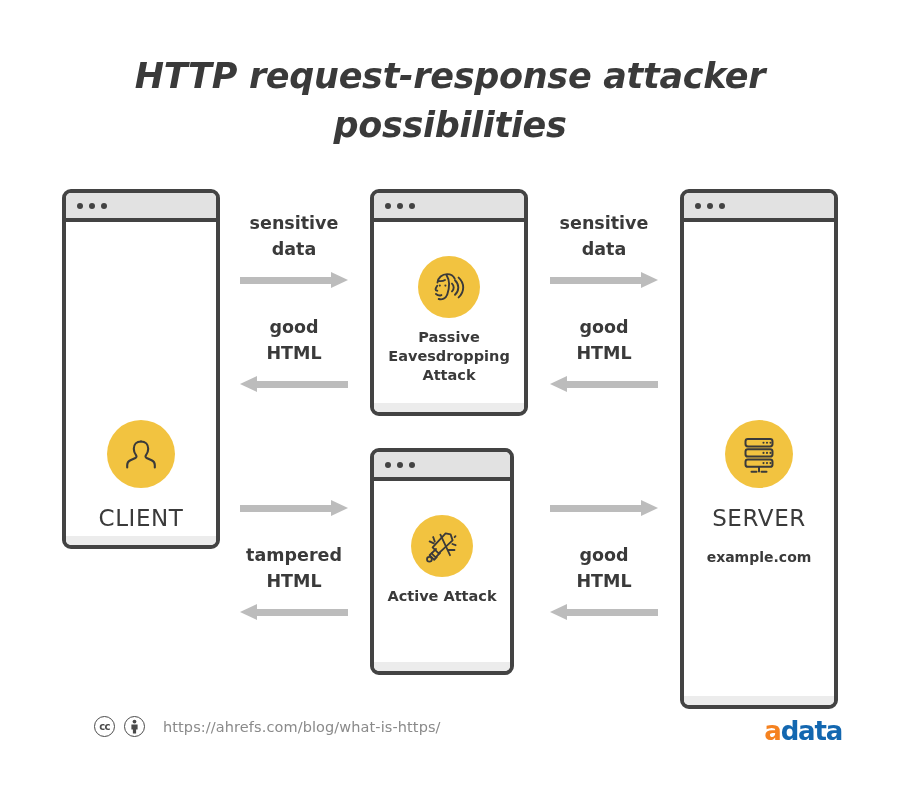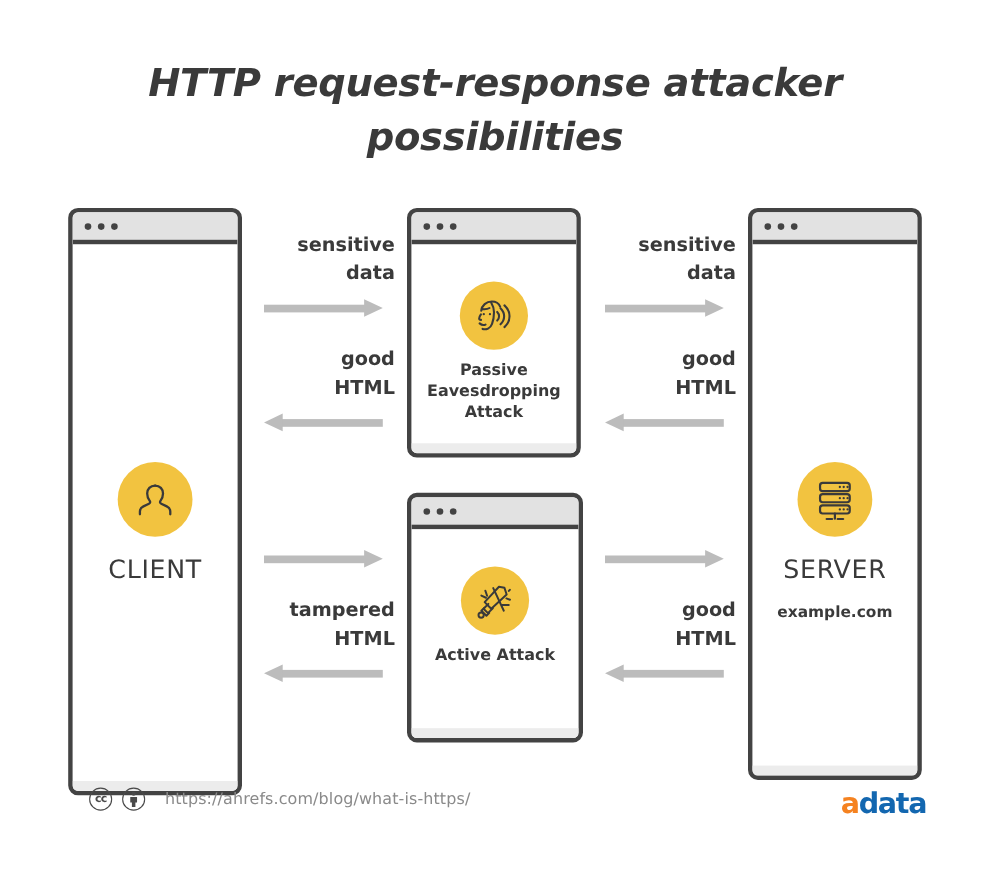--- a/index.html
+++ b/index.html
@@ -64,23 +64,23 @@
   }
   .panel-foot {
     position: absolute;
     left: 0;
     right: 0;
     bottom: 0;
     height: 9px;
     background: #ececec;
   }
 
-  #panel-client  { left: 62px;  top: 189px; width: 158px; height: 534px; }
+  #panel-client  { left: 62px;  top: 189px; width: 158px; height: 360px; }
   #panel-passive { left: 370px; top: 189px; width: 158px; height: 227px; }
-  #panel-active  { left: 370px; top: 448px; width: 160px; height: 227px; }
+  #panel-active  { left: 370px; top: 448px; width: 144px; height: 227px; }
   #panel-server  { left: 680px; top: 189px; width: 158px; height: 520px; }
 
   
   .badge {
     width: 68px;
     height: 68px;
     border-radius: 50%;
     background: #f2c340;
     display: flex;
     align-items: center;
@@ -129,21 +129,21 @@
     font-weight: bold;
     color: #3a3a3a;
     line-height: 19px;
     text-align: center;
   }
 
   
   .flow {
     position: absolute;
     width: 130px;
-    text-align: right;
+    text-align: center;
   }
   .flow-label {
     font-size: 17.5px;
     font-weight: bold;
     color: #3a3a3a;
     line-height: 26px;
     white-space: pre-line;
   }
   .arrow {
     position: relative;
@@ -169,21 +169,21 @@
   .arrow.right .head  { right: 0; border-left: 17px solid #bcbcbc; }
   .arrow.left  .shaft { left: 16px; right: 0; }
   .arrow.left  .head  { left: 0; border-right: 17px solid #bcbcbc; }
 
   .gap-s { height: 10px; }
   .gap-m { height: 26px; }
 
   
   .footer {
     position: absolute;
-    left: 44px;
+    left: 57px;
     top: 716px;
     display: flex;
     align-items: center;
     gap: 9px;
     padding-left: 37px;
   }
   .cc-icon {
     width: 21px;
     height: 21px;
     border-radius: 50%;

